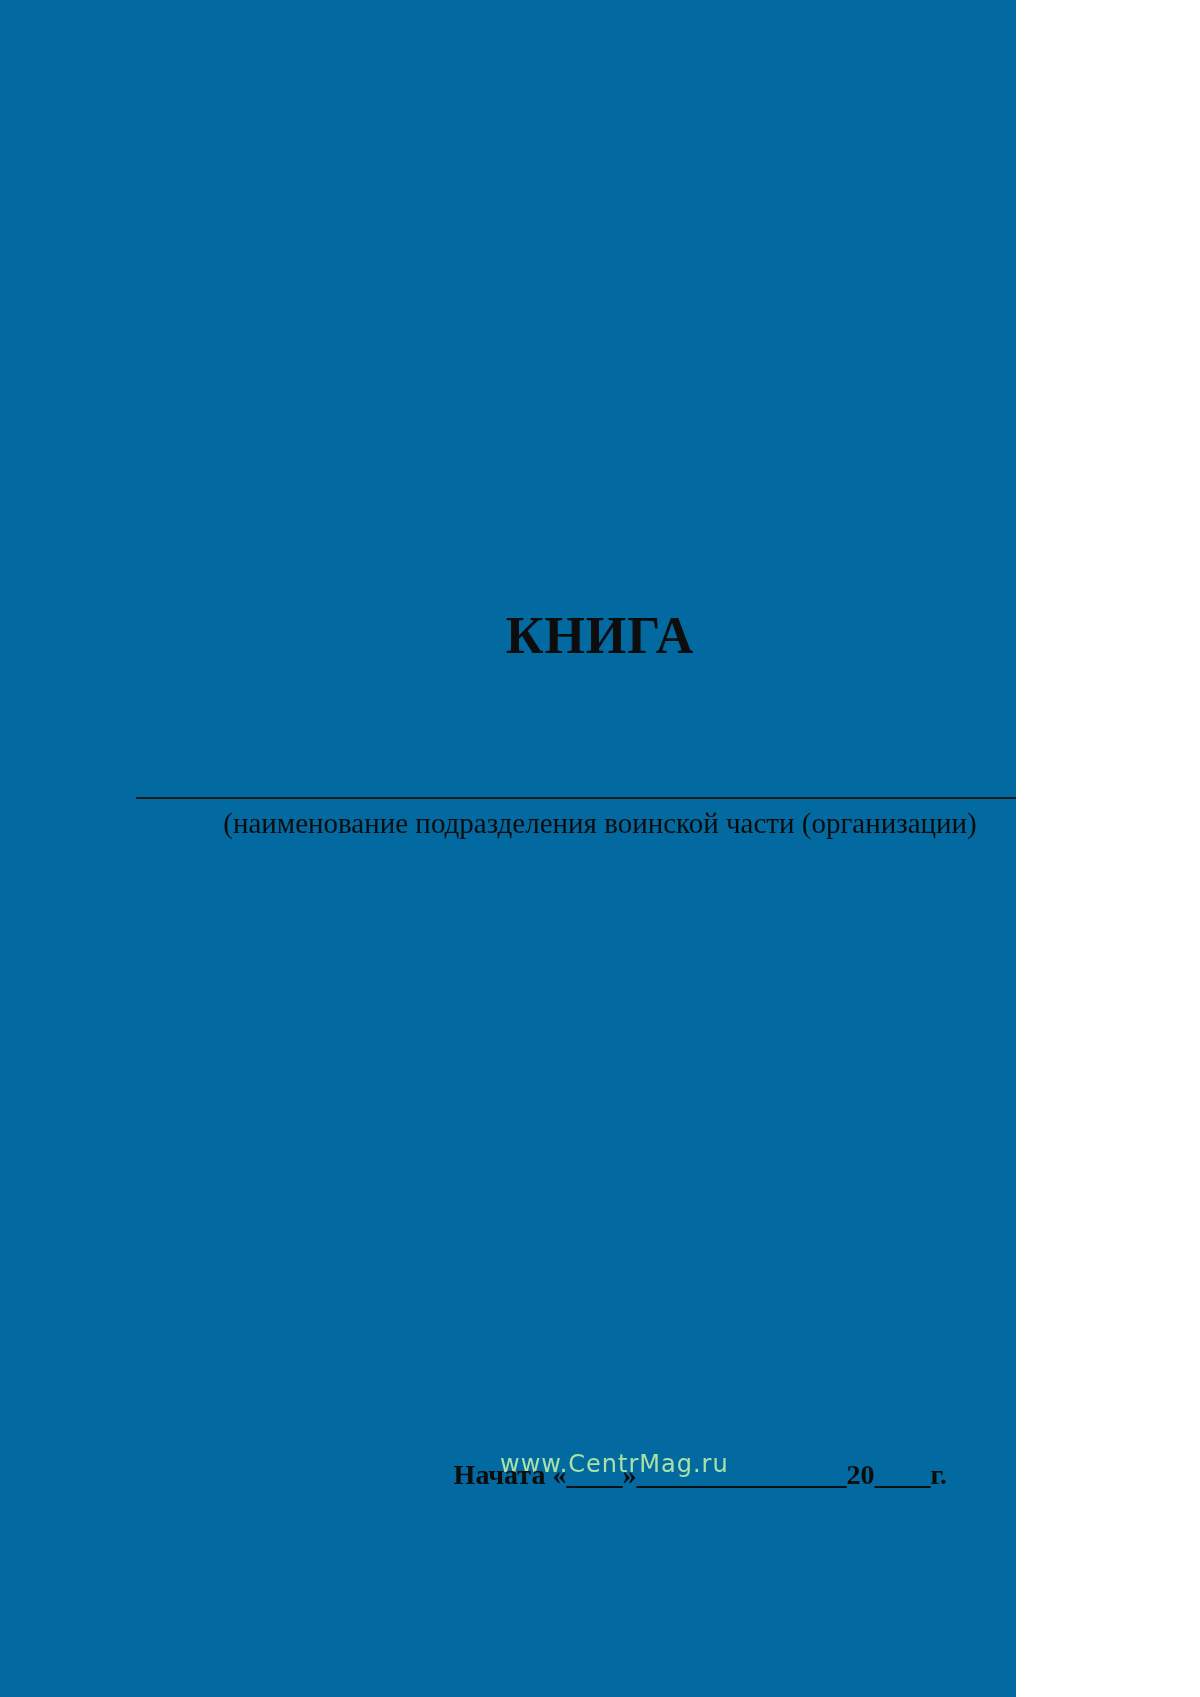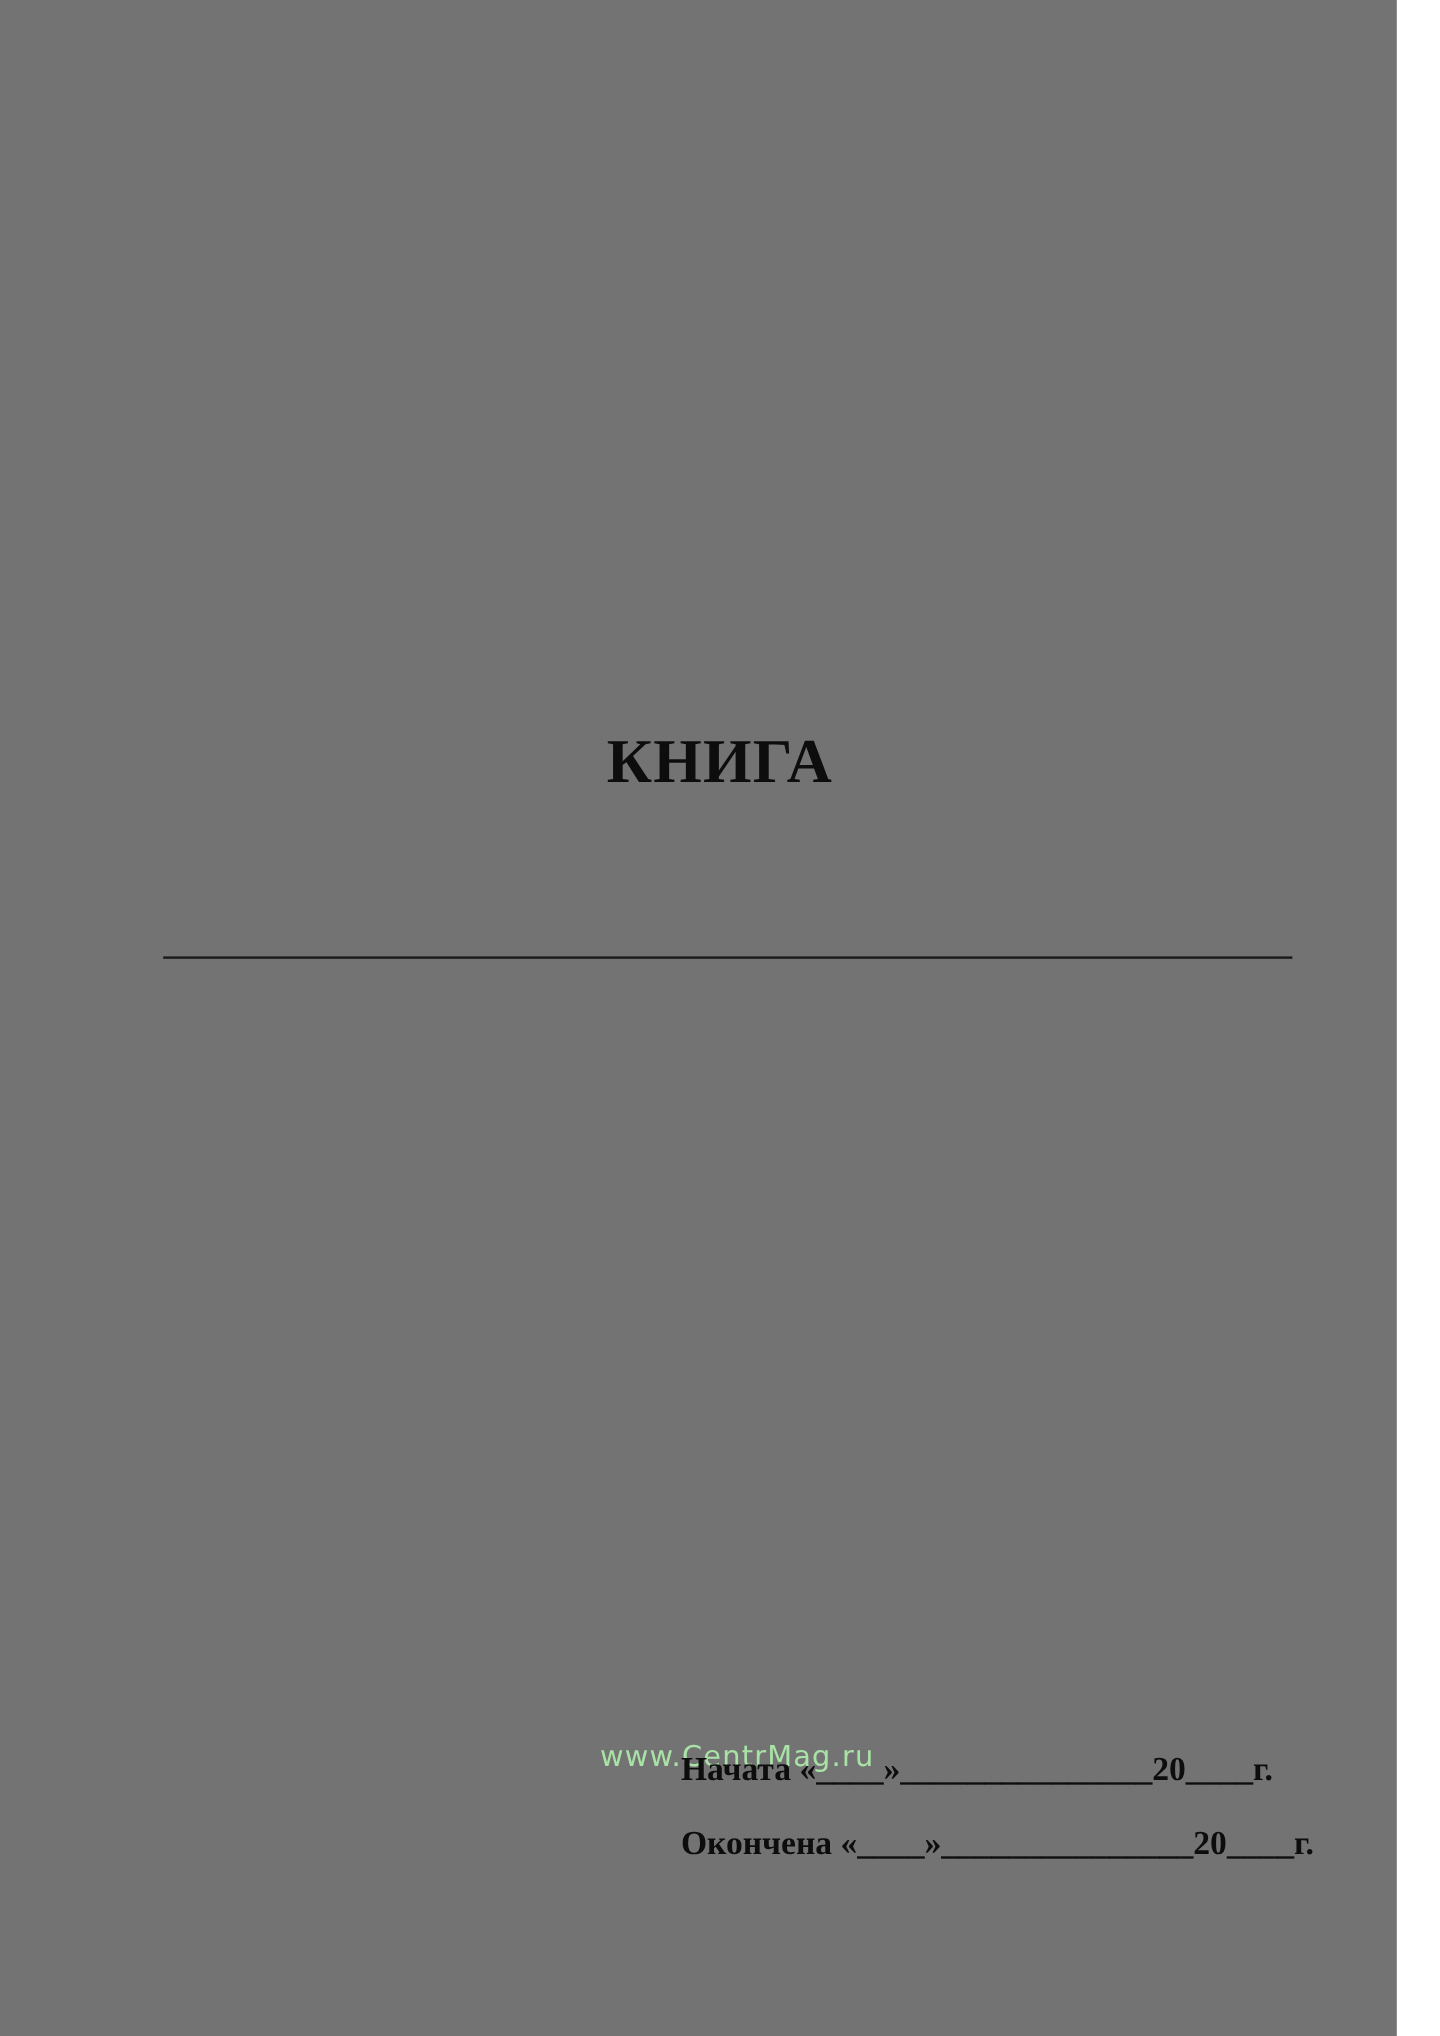--- a/index.html
+++ b/index.html
@@ -2,23 +2,23 @@
 <html><head>
 <meta charset="utf-8">
 <style>
   html, body {
     margin: 0;
     padding: 0;
     background: #ffffff;
   }
   .page {
     position: relative;
-    width: 1164px;
+    width: 1016px;
     height: 1697px;
-    background: #737373;
+    background: #0369a1;
     overflow: hidden;
     font-family: "Liberation Serif", serif;
     color: #0d0d0d;
   }
   .title-block {
     position: absolute;
     top: 610px;
     left: 0;
     width: 1200px;
     text-align: center;
@@ -89,21 +89,21 @@
 <body>
 
 <div class="page">
 
   <div class="title-block">
     <div class="title-line1">КНИГА</div>
   </div>
 
   <div class="org-line"></div>
 
+  <div class="org-caption">(наименование подразделения воинской части (организации)</div>
 
   <div class="watermark" style="color: rgb(169, 226, 166);">www.CentrMag.ru</div>
 
   <div class="date-lines">
     <div class="date-line">Начата «____»_______________20____г.</div>
-    <div class="date-line">Окончена «____»_______________20____г.</div>
   </div>
 
 </div>
 
 </body></html>

